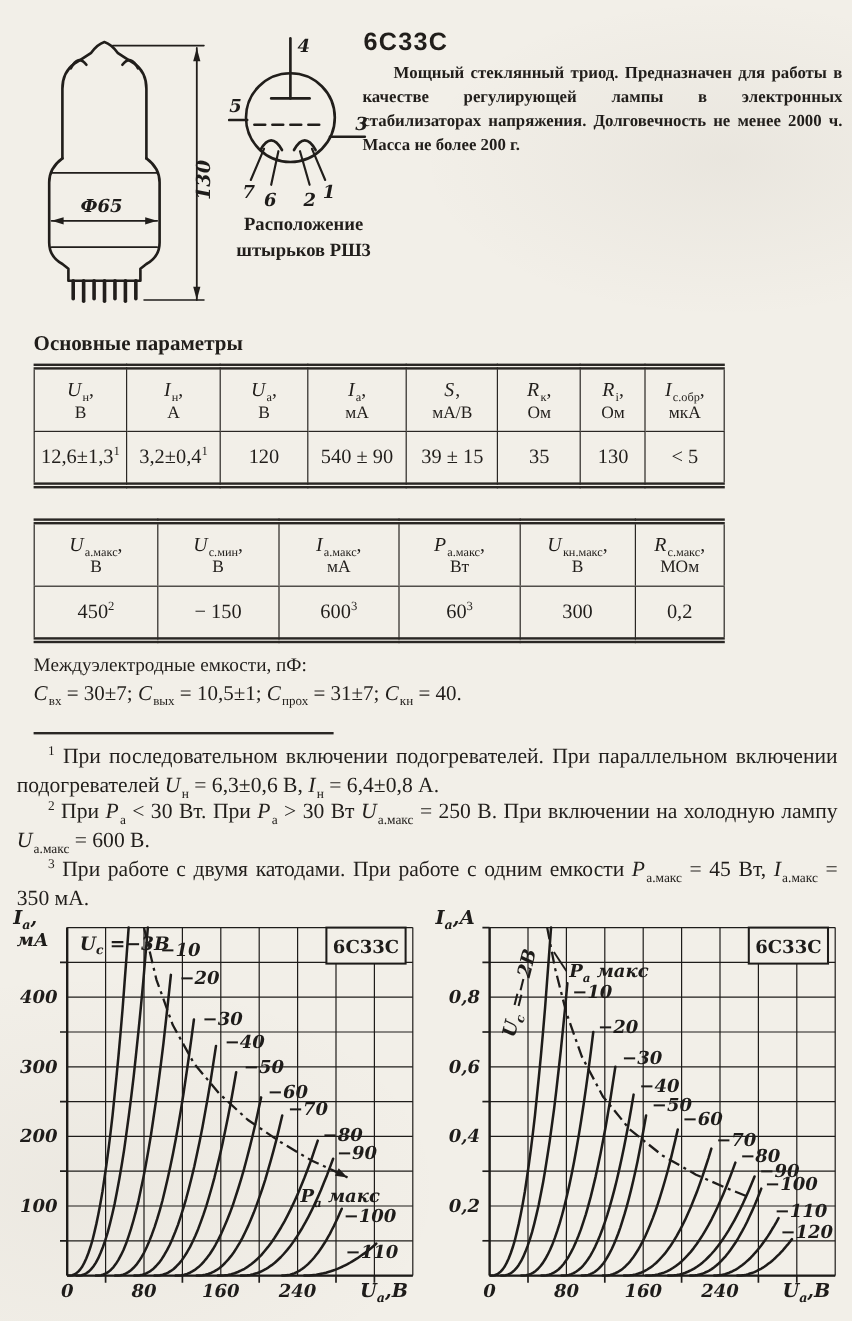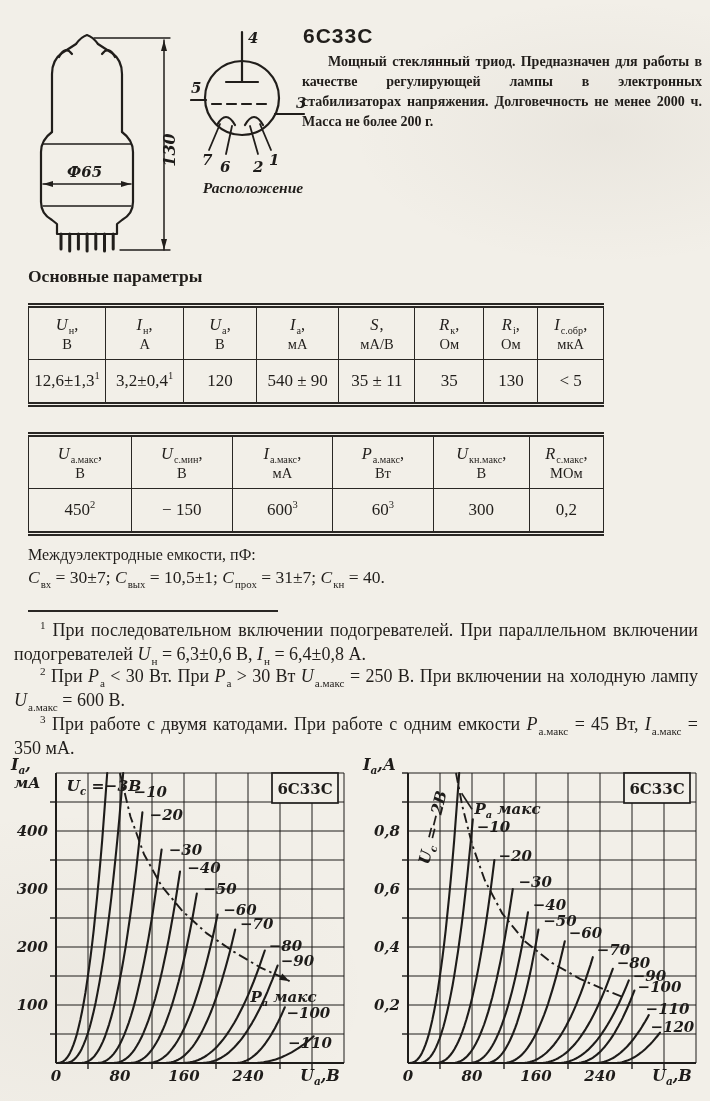--- a/index.html
+++ b/index.html
@@ -11,21 +11,21 @@
       #f2efe8;
     font-family:"Liberation Serif", serif; color:#211e1b;
   }
   .abs{position:absolute;}
   .var{font-style:italic; font-family:"Liberation Serif",serif; padding-right:1px;}
   sub{font-size:.62em; line-height:0;}
   sup{font-size:.62em; line-height:0;}
   .tube-title{font-size:21px; font-weight:bold; letter-spacing:1px; font-family:"Liberation Sans",sans-serif;}
   .desc{width:400px; font-size:14px; font-weight:bold; line-height:1.42; text-align:justify; }
   .desc .indent{display:inline-block; width:26px;}
-  .pin-caption{width:150px; text-align:center; font-style:italic; font-weight:bold; font-size:15.5px; line-height:1.35;}
+  .pin-caption{width:150px; text-align:center; font-weight:bold; font-size:15.5px; line-height:1.35;}
   .section-heading{font-size:17.5px; font-weight:bold;}
   table.params{border-collapse:collapse; width:576px; table-layout:fixed;
     border-top:5px double #2a2724; border-bottom:5px double #2a2724;
     border-left:1.6px solid #2a2724; border-right:1.6px solid #2a2724; background:transparent;}
   table.params th{border-left:1.6px solid #2a2724; border-bottom:1.6px solid #2a2724; padding:7px 2px 6px; font-weight:normal; vertical-align:middle;}
   table.params td{border-left:1.6px solid #2a2724; padding:11px 2px; text-align:center; font-size:17px;}
   table.params th:first-child, table.params td:first-child{border-left:none;}
   .th-sym{font-size:16.5px; text-align:center;}
   .th-unit{font-size:14.5px; text-align:center; margin-top:1px;}
   .cap-heading{font-size:16px;}
@@ -98,26 +98,27 @@
       <text x="106" y="82">3</text>
       <text x="12" y="139">7</text>
       <text x="30" y="146">6</text>
       <text x="63" y="146">2</text>
       <text x="79" y="139">1</text>
     </g>
   </svg>
 
   <div class="abs pin-caption" style="left:178px; top:178px;">
     <div>Расположение</div>
+    <div>штырьков РШ3</div>
   </div>
 
   <div class="abs tube-title" style="left:303px; top:24px;">6С33С</div>
   <div class="abs desc" style="left:302px; top:52px;"><span class="indent"></span><span>Мощный стеклянный триод. Предназначен для работы в качестве регулирующей лампы в электронных стабилизаторах напряжения. Долговечность не менее 2000 ч. Масса не более 200 г.</span></div>
 
-  <div class="abs section-heading" style="left:28px; top:266px;">Основные параметры</div>
+  <div class="abs section-heading" style="left:28px; top:276px;">Основные параметры</div>
 
   <table class="params abs" style="left:28px; top:303px;">
     <colgroup>
       <col style="width:13.4%">
         <col style="width:13.6%">
         <col style="width:12.6%">
         <col style="width:14.4%">
       <col style="width:13.2%">
         <col style="width:12.0%">
         <col style="width:9.4%">
@@ -156,21 +157,21 @@
       <th>
             <div class="th-sym"><span class="var">I</span><sub>с.обр</sub><span>,</span></div>
             <div class="th-unit">мкА</div>
           </th>
     </tr>
     <tr>
       <td><span>12,6±1,3</span><sup>1</sup></td>
       <td><span>3,2±0,4</span><sup>1</sup></td>
       <td><span>120</span></td>
       <td><span>540 ± 90</span></td>
-      <td><span>35 ± 11</span></td>
+      <td><span>39 ± 15</span></td>
       <td><span>35</span></td>
       <td><span>130</span></td>
       <td><span>&lt; 5</span></td>
     </tr>
   </tbody>
     </table>
 
   <table class="params abs" style="left:28px; top:432px;">
     <colgroup>
       <col style="width:17.9%">

